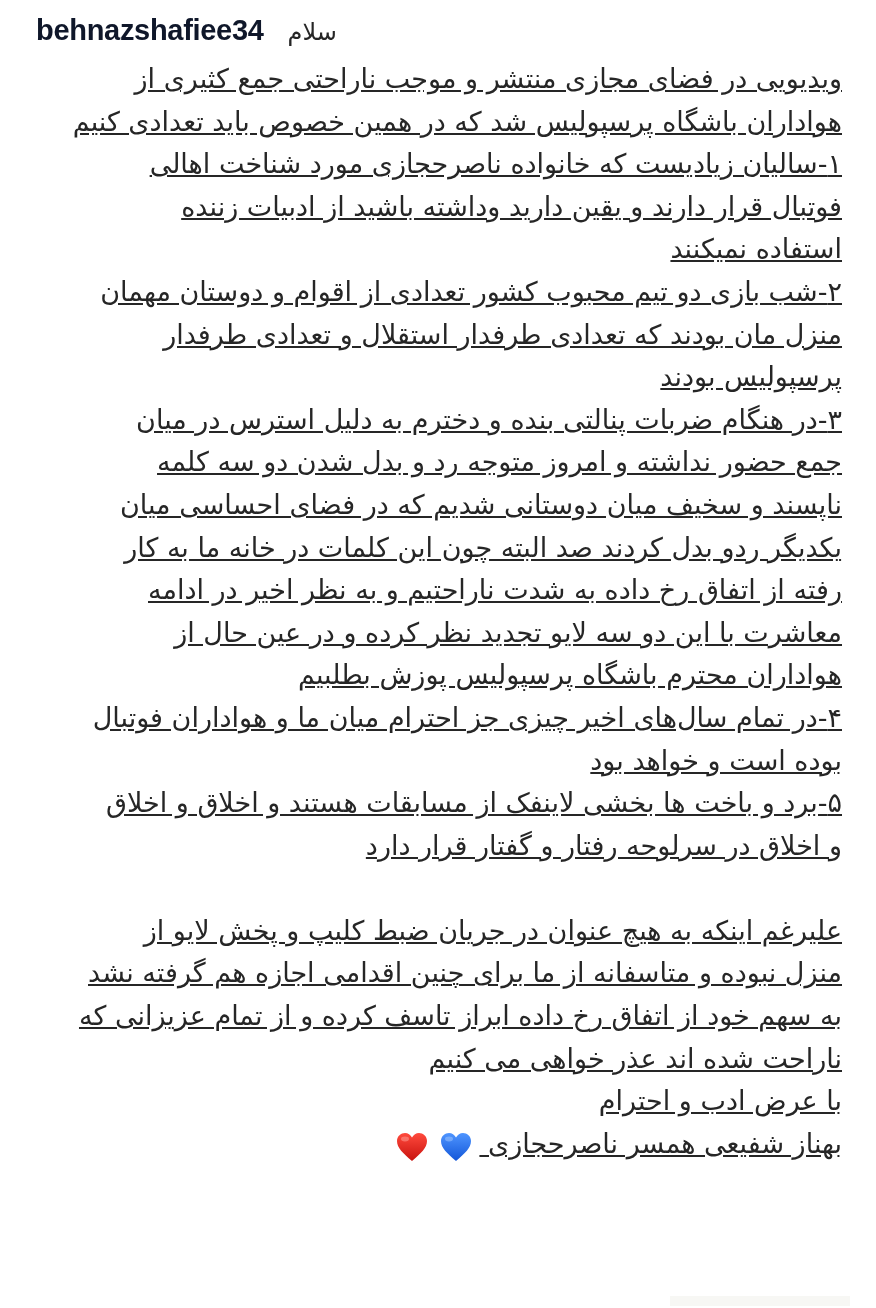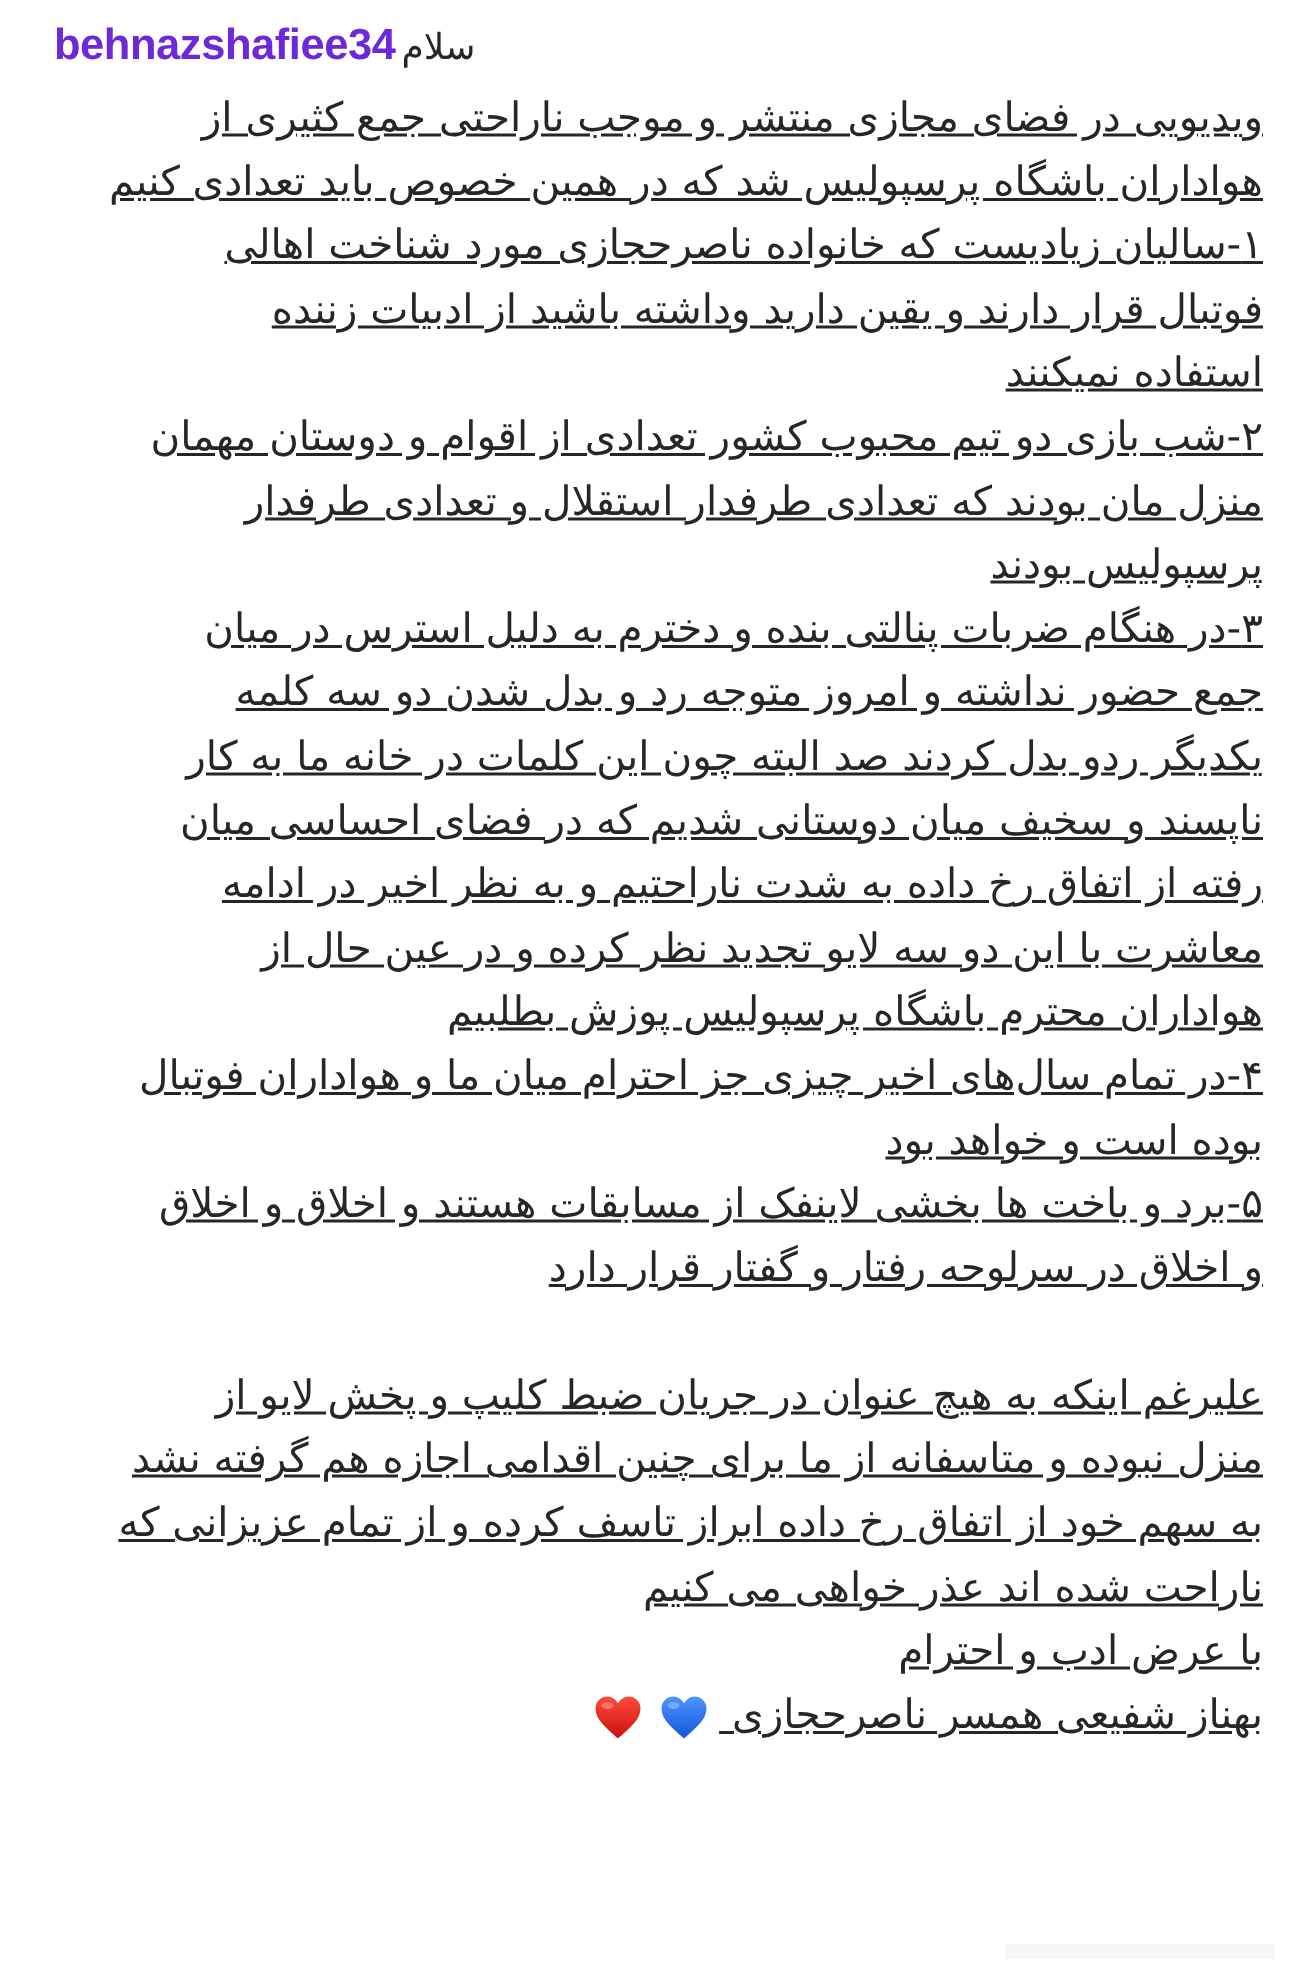--- a/index.html
+++ b/index.html
@@ -28,27 +28,27 @@
       height: 42px;
       display: flex;
       align-items: baseline;
       direction: ltr;
       white-space: nowrap;
     }
     .username {
       font-family: "Liberation Sans", sans-serif;
       font-weight: bold;
       font-size: 29px;
-      color: #6d28d9;
+      color: #0f172a;
       letter-spacing: -0.3px;
       cursor: pointer;
     }
     .greeting {
       font-size: 24px;
-      margin-left: 4px;
+      margin-left: 24px;
       direction: rtl;
       color: #262626;
     }
     .caption {
       position: absolute;
       right: 34px;
       top: 58px;
       width: 820px;
       direction: rtl;
       text-align: right;
@@ -101,22 +101,22 @@
     <div class="line">ویدیویی در فضای مجازی منتشر و موجب ناراحتی جمع کثیری از</div>
     <div class="line">هواداران باشگاه پرسپولیس شد که در همین خصوص باید تعدادی کنیم</div>
     <div class="line">۱-سالیان زیادیست که خانواده ناصرحجازی مورد شناخت اهالی</div>
     <div class="line">فوتبال قرار دارند و یقین دارید وداشته باشید از ادبیات زننده</div>
     <div class="line">استفاده نمیکنند</div>
     <div class="line">۲-شب بازی دو تیم محبوب کشور تعدادی از اقوام و دوستان مهمان</div>
     <div class="line">منزل مان بودند که تعدادی طرفدار استقلال و تعدادی طرفدار</div>
     <div class="line">پرسپولیس بودند</div>
     <div class="line">۳-در هنگام ضربات پنالتی بنده و دخترم به دلیل استرس در میان</div>
     <div class="line">جمع حضور نداشته و امروز متوجه رد و بدل شدن دو سه کلمه</div>
+    <div class="line">ناپسند و سخیف میان دوستانی شدیم که در فضای احساسی میان</div>
     <div class="line">یکدیگر ردو بدل کردند صد البته چون این کلمات در خانه ما به کار</div>
-    <div class="line">ناپسند و سخیف میان دوستانی شدیم که در فضای احساسی میان</div>
     <div class="line">رفته از اتفاق رخ داده به شدت ناراحتیم و به نظر اخیر در ادامه</div>
     <div class="line">معاشرت با این دو سه لایو تجدید نظر کرده و در عین حال از</div>
     <div class="line">هواداران محترم باشگاه پرسپولیس پوزش بطلبیم</div>
     <div class="line">۴-در تمام سال‌های اخیر چیزی جز احترام میان ما و هواداران فوتبال</div>
     <div class="line">بوده است و خواهد بود</div>
     <div class="line">۵-برد و باخت ها بخشی لاینفک از مسابقات هستند و اخلاق و اخلاق</div>
     <div class="line">و اخلاق در سرلوحه رفتار و گفتار قرار دارد</div>
     <div class="line blank"></div>
     <div class="line">علیرغم اینکه به هیچ عنوان در جریان ضبط کلیپ و پخش لایو از</div>
     <div class="line">منزل نبوده و متاسفانه از ما برای چنین اقدامی اجازه هم گرفته نشد</div>

